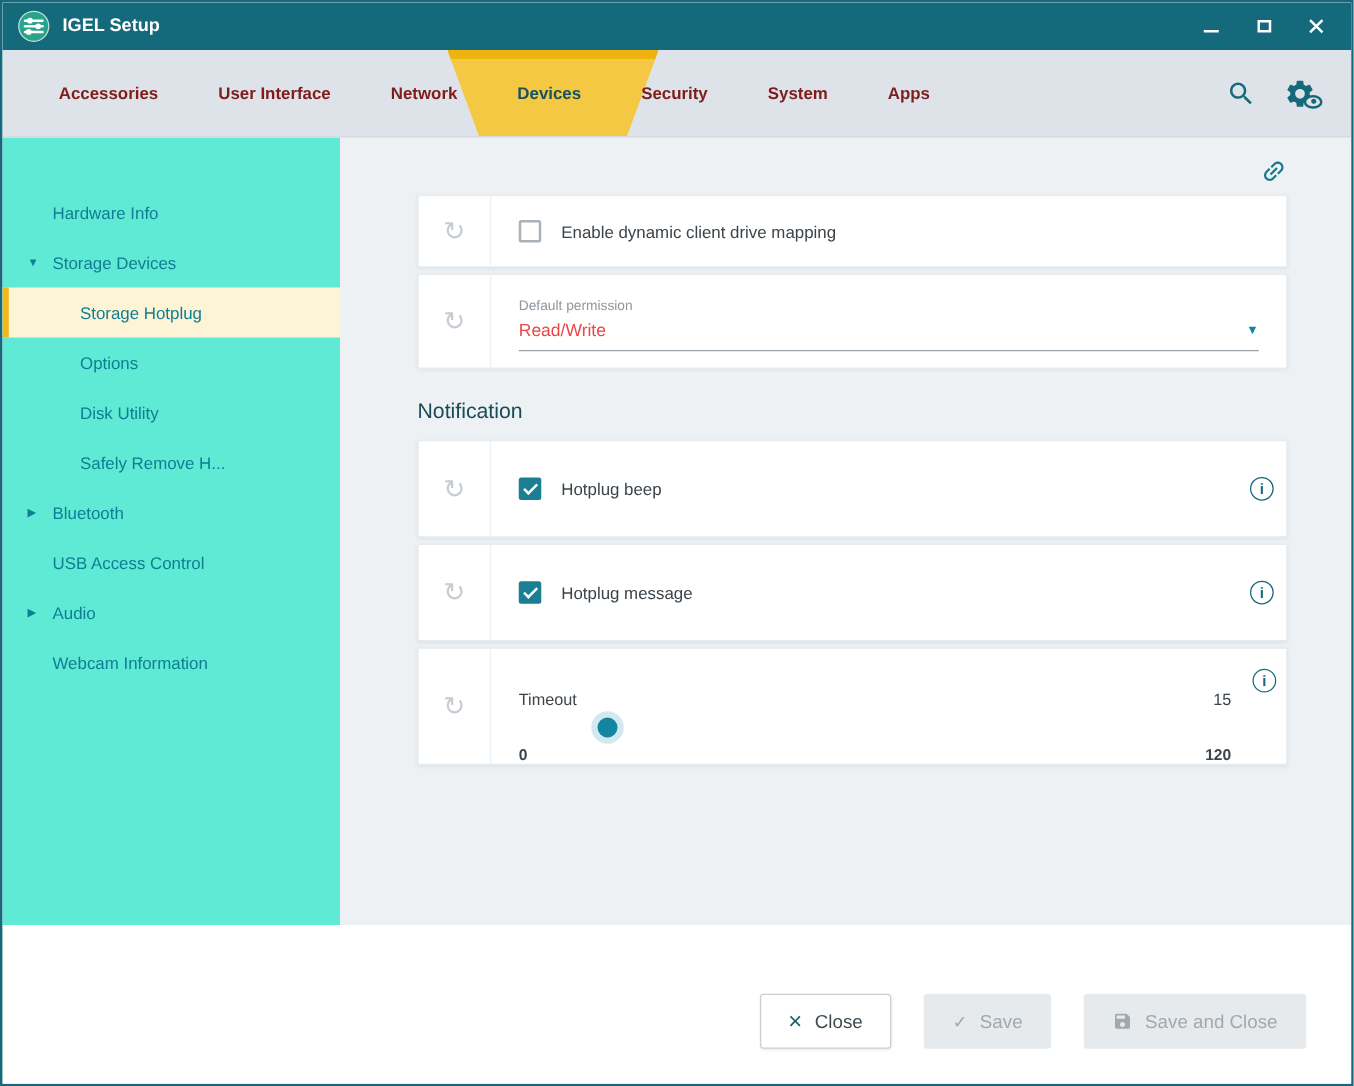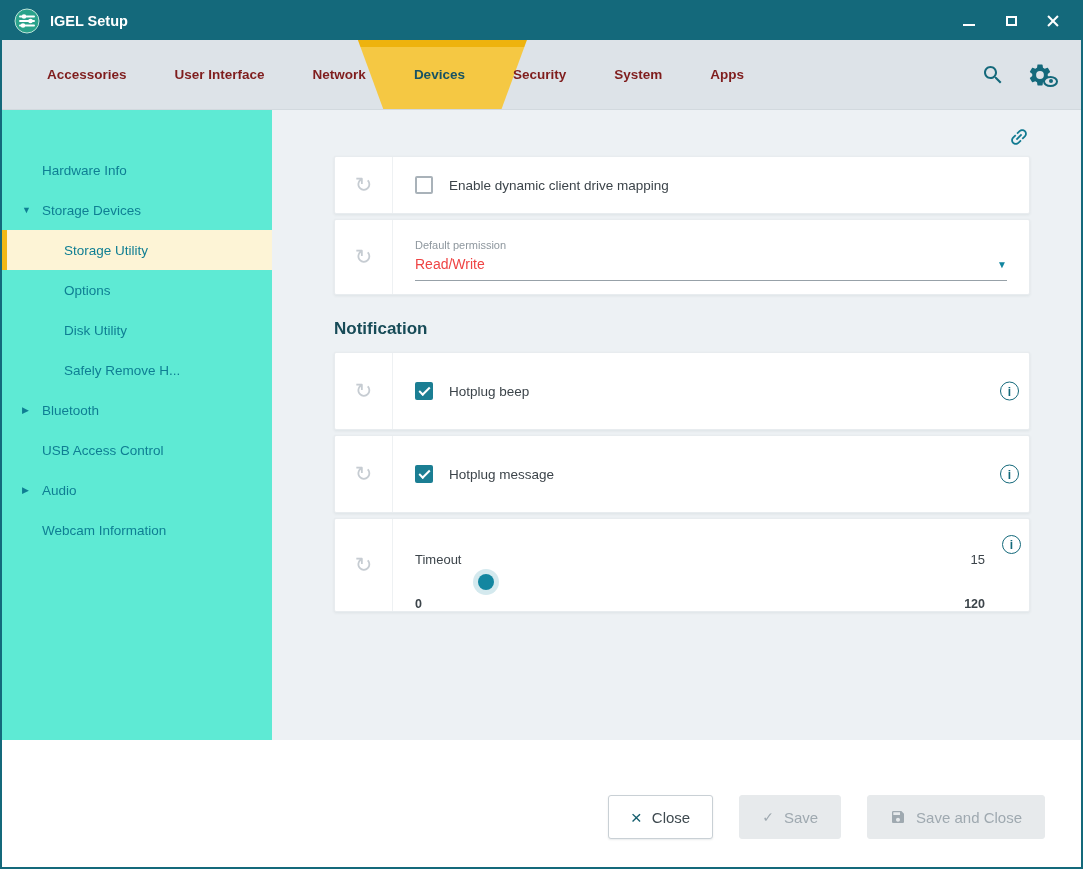--- a/index.html
+++ b/index.html
@@ -125,21 +125,21 @@
   .cb-label { color: #3c444a; font-size: 13.5px; }
 
   .sel { flex: 1; border-bottom: 1px solid #97a1a8; padding: 6px 0 8px; cursor: pointer; }
   .sel-label { color: #8e979e; font-size: 11px; margin-bottom: 5px; }
   .sel-row { display: flex; align-items: center; }
   .sel-value { color: #ef4444; font-size: 14px; }
   .caret { margin-left: auto; color: #1286a0; font-size: 10px; }
 
   .section-heading {
     margin: 24px 0 13px;
-    color: #174b57; font-size: 17px; font-weight: bold;
+    color: #174b57; font-size: 17px; font-weight: normal;
   }
 
   .info {
     width: 19px; height: 19px;
     border: 1.5px solid #14697b; border-radius: 50%;
     color: #14697b; font-size: 12px; font-weight: bold;
     display: flex; align-items: center; justify-content: center;
     cursor: pointer;
   }
   .info.mid { position: absolute; right: 10px; top: 50%; transform: translateY(-50%); }
@@ -250,21 +250,21 @@
 
     <div class="sidebar">
       <div class="side-item">
           <span>Hardware Info</span>
         </div>
       <div class="side-item">
         <span class="tree-arrow">▼</span>
         <span>Storage Devices</span>
       </div>
       <div class="side-item child selected">
-          <span>Storage Utility</span>
+          <span>Storage Hotplug</span>
         </div>
       <div class="side-item child">
           <span>Options</span>
         </div>
       <div class="side-item child">
           <span>Disk Utility</span>
         </div>
       <div class="side-item child">
           <span>Safely Remove H...</span>
         </div>

